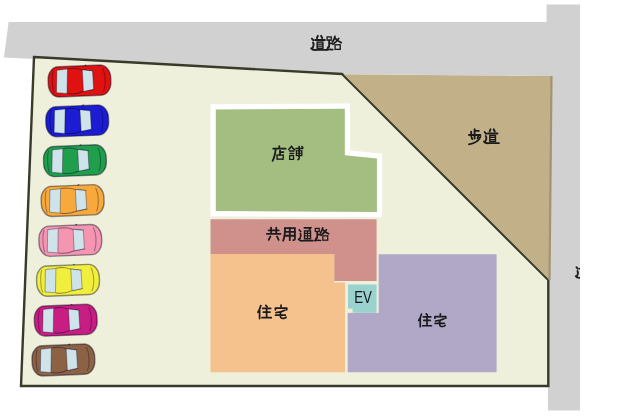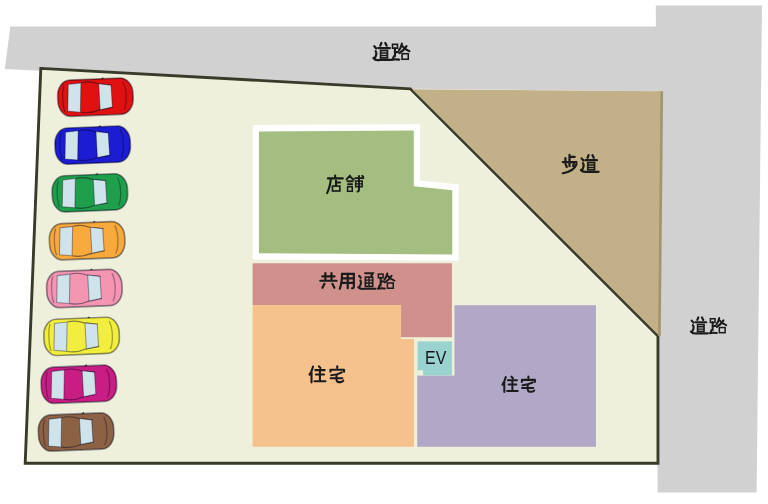--- a/index.html
+++ b/index.html
@@ -1,16 +1,16 @@
 <!DOCTYPE html>
 <html><head>
 <meta charset="utf-8">
 <style>
   html,body{margin:0;padding:0;background:#ffffff;}
-  #stage{position:relative;width:640px;height:420px;overflow:hidden;background:#ffffff;
+  #stage{position:relative;width:580px;height:420px;overflow:hidden;background:#ffffff;
          font-family:"Liberation Sans", sans-serif;text-align:center;}
   svg{display:block}
 </style>
 </head>
 <body>
 <div id="stage">
 <svg width="640" height="420" viewBox="0 0 640 420" xmlns="http://www.w3.org/2000/svg">
   <defs>
 
     <g id="car">

